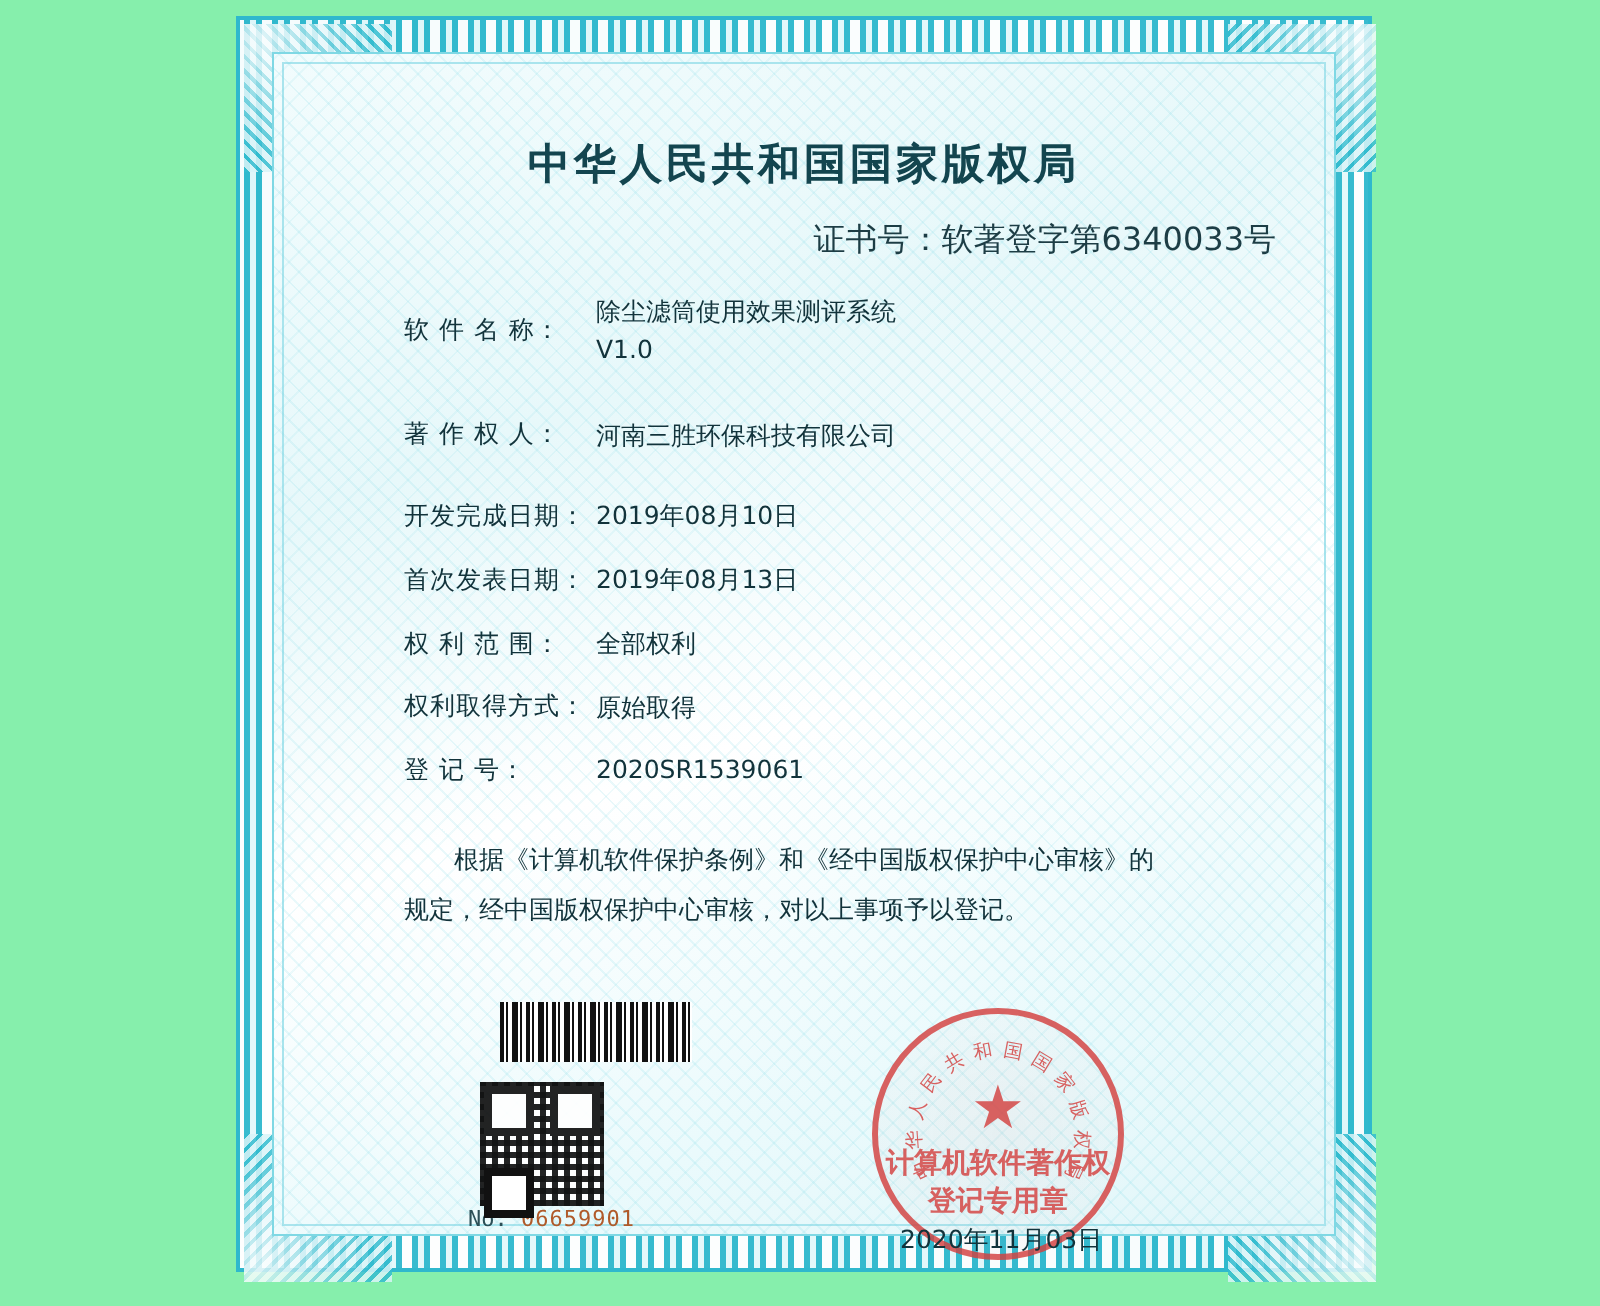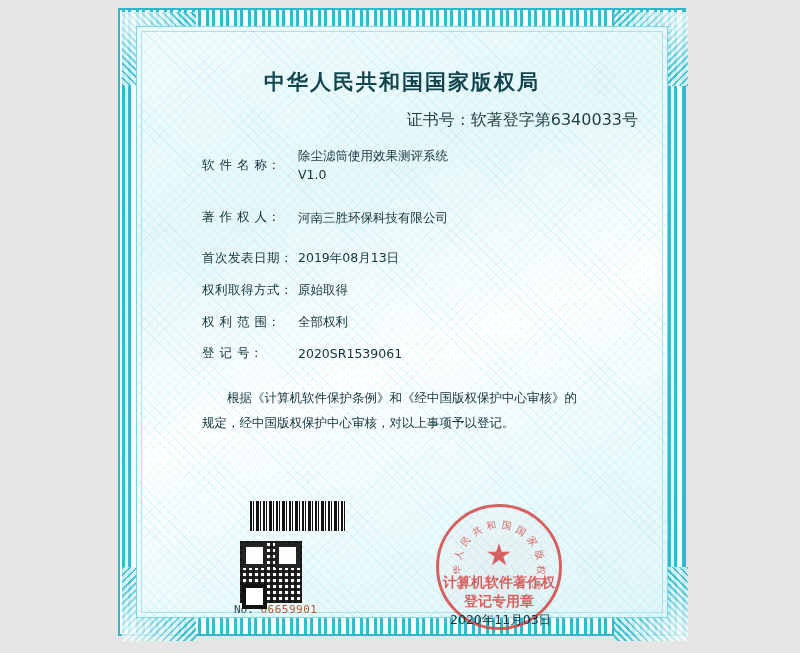--- a/index.html
+++ b/index.html
@@ -11,21 +11,21 @@
     width: 800px;
     height: 653px;
     font-family: "Liberation Sans", sans-serif;
     overflow: hidden;
   }
 
   .certificate {
     position: relative;
     width: 800px;
     height: 653px;
-    background: #e5e5e5;
+    background: #86efac;
     box-sizing: border-box;
   }
 
   
   .border-outer {
     position: absolute;
     left: 118px;
     top: 8px;
     width: 568px;
     height: 628px;
@@ -312,34 +312,38 @@
         <div class="field-label">软 件 名 称：</div>
         <div class="field-value">除尘滤筒使用效果测评系统
 V1.0</div>
       </div>
 
       <div class="field-row gap">
         <div class="field-label">著 作 权 人：</div>
         <div class="field-value">河南三胜环保科技有限公司</div>
       </div>
 
+      <div class="field-row">
+        <div class="field-label">开发完成日期：</div>
+        <div class="field-value">2019年08月10日</div>
+      </div>
 
       <div class="field-row">
         <div class="field-label">首次发表日期：</div>
         <div class="field-value">2019年08月13日</div>
       </div>
 
       <div class="field-row">
+        <div class="field-label">权 利 范 围：</div>
+        <div class="field-value">全部权利</div>
+      </div>
+
+      <div class="field-row">
         <div class="field-label">权利取得方式：</div>
         <div class="field-value">原始取得</div>
-      </div>
-
-      <div class="field-row">
-        <div class="field-label">权 利 范 围：</div>
-        <div class="field-value">全部权利</div>
       </div>
 
       <div class="field-row">
         <div class="field-label">登 记 号：</div>
         <div class="field-value">2020SR1539061</div>
       </div>
 
     </div>
 
     <div class="paragraph">

